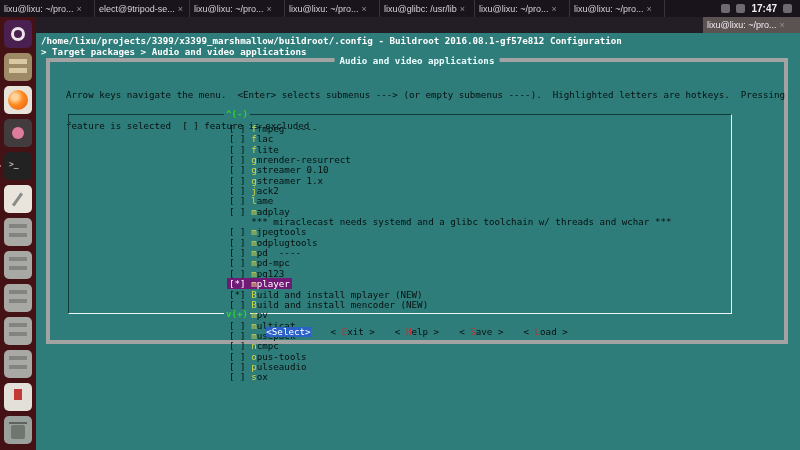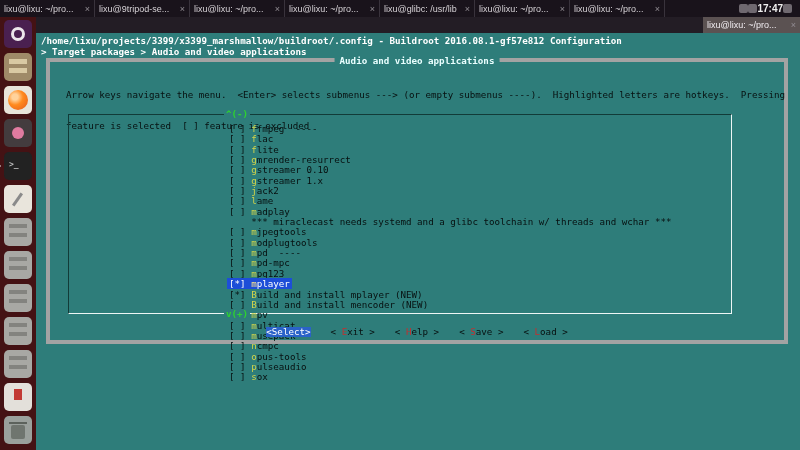--- a/index.html
+++ b/index.html
@@ -2,25 +2,25 @@
 <html><head>
 <meta charset="utf-8">
 <style>
   html,body{margin:0;padding:0;background:#000;}
   .screen{position:relative;width:800px;height:450px;overflow:hidden;background:#2e7d7a;font-family:"Liberation Sans",sans-serif;}
 
   
   .panel{position:absolute;left:0;top:0;width:800px;height:17px;background:#19131b;display:flex;z-index:6;}
   .tabs{display:flex;flex:1;min-width:0;overflow:hidden;}
   .tab{width:95px;box-sizing:border-box;border-right:1px solid #39333c;color:#d6d2d6;
-       font-size:9px;display:flex;align-items:center;justify-content:space-between;
+       font-size:9px;display:flex;align-items:center;justify-content:flex-start;
        padding:0 4px;white-space:nowrap;overflow:hidden;}
   .tab-label{overflow:hidden;text-overflow:clip;white-space:nowrap;}
   .tab-close{color:#928d93;margin-left:3px;}
-  .indicators{margin-left:auto;display:flex;align-items:center;padding:0 8px;color:#efefef;font-weight:bold;font-size:10px;}
+  .indicators{margin-left:auto;display:flex;align-items:center;gap:6px;padding:0 8px;color:#efefef;font-weight:bold;font-size:10px;}
   .ind-icon{width:9px;height:9px;border-radius:2px;background:#6f6970;display:inline-block;}
 
   .row2{position:absolute;left:36px;top:17px;width:764px;height:16px;background:#231d25;display:flex;justify-content:flex-end;z-index:5;}
   .row2 .tab{width:97px;height:16px;background:#5b5252;color:#f0ecf0;border-right:none;}
 
   
   .launcher{position:absolute;left:0;top:17px;width:36px;height:433px;background:#441214;box-sizing:border-box;padding-top:3px;z-index:4;}
   .licon{position:relative;width:28px;height:28px;margin:0 auto 5px auto;border-radius:5px;background:#777;}
   .li-dash-home{background:#4a2050;}
   .li-dash-home::after{content:"";position:absolute;inset:7px;border:3px solid #ece6ea;border-radius:50%;}
@@ -54,21 +54,21 @@
   .dialog-title{position:absolute;top:-6px;left:50%;transform:translateX(-50%);
                 background:#2e7d7a;padding:0 5px;color:#eaffff;font-weight:bold;white-space:nowrap;}
   .instr{margin:7px 18px 0 16px;white-space:pre;color:#071010;}
 
   .listbox{position:absolute;left:18px;right:52px;top:52px;bottom:26px;
            border-style:solid;border-width:1px;border-color:#123b38 #eef6f5 #eef6f5 #123b38;}
   .items{position:absolute;left:160px;top:9px;white-space:pre;}
   .row{height:10.35px;}
   .row.comment{padding-left:4ch;}
   .hot{color:#d2d44a;}
-  .sel{background:#1d4ed8;color:#ffffff;padding:0 2px;margin:8px -2px;}
+  .sel{background:#701a75;color:#ffffff;padding:0 2px;margin:8px -2px;}
   .sel .hot{color:#ffe68a;}
   .scroll{position:absolute;left:155px;color:#2ed42e;font-weight:bold;background:#2e7d7a;padding:0 2px;}
   .scroll.up{top:-6px;}
   .scroll.down{bottom:-6px;}
 
   .buttons{position:absolute;left:0;right:0;bottom:3px;display:flex;justify-content:center;gap:20px;white-space:pre;}
   .btn{color:#071010;}
   .btn .key{color:#c23030;}
   .btn.active{background:#2a62c8;color:#ffffff;}
   .btn.active .key{color:#ffffff;}
@@ -78,21 +78,21 @@
 
 <div class="screen">
 
   <div class="panel">
     <div class="tabs" id="tabs-row">
         <div class="tab">
           <span class="tab-label">lixu@lixu: ~/pro...</span>
           <span class="tab-close">×</span>
         </div>
         <div class="tab">
-          <span class="tab-label">lixu@9tripod-se...</span>
+          <span class="tab-label">elect@9tripod-se...</span>
           <span class="tab-close">×</span>
         </div>
         <div class="tab">
           <span class="tab-label">lixu@lixu: ~/pro...</span>
           <span class="tab-close">×</span>
         </div>
         <div class="tab">
           <span class="tab-label">lixu@lixu: ~/pro...</span>
           <span class="tab-close">×</span>
         </div>

